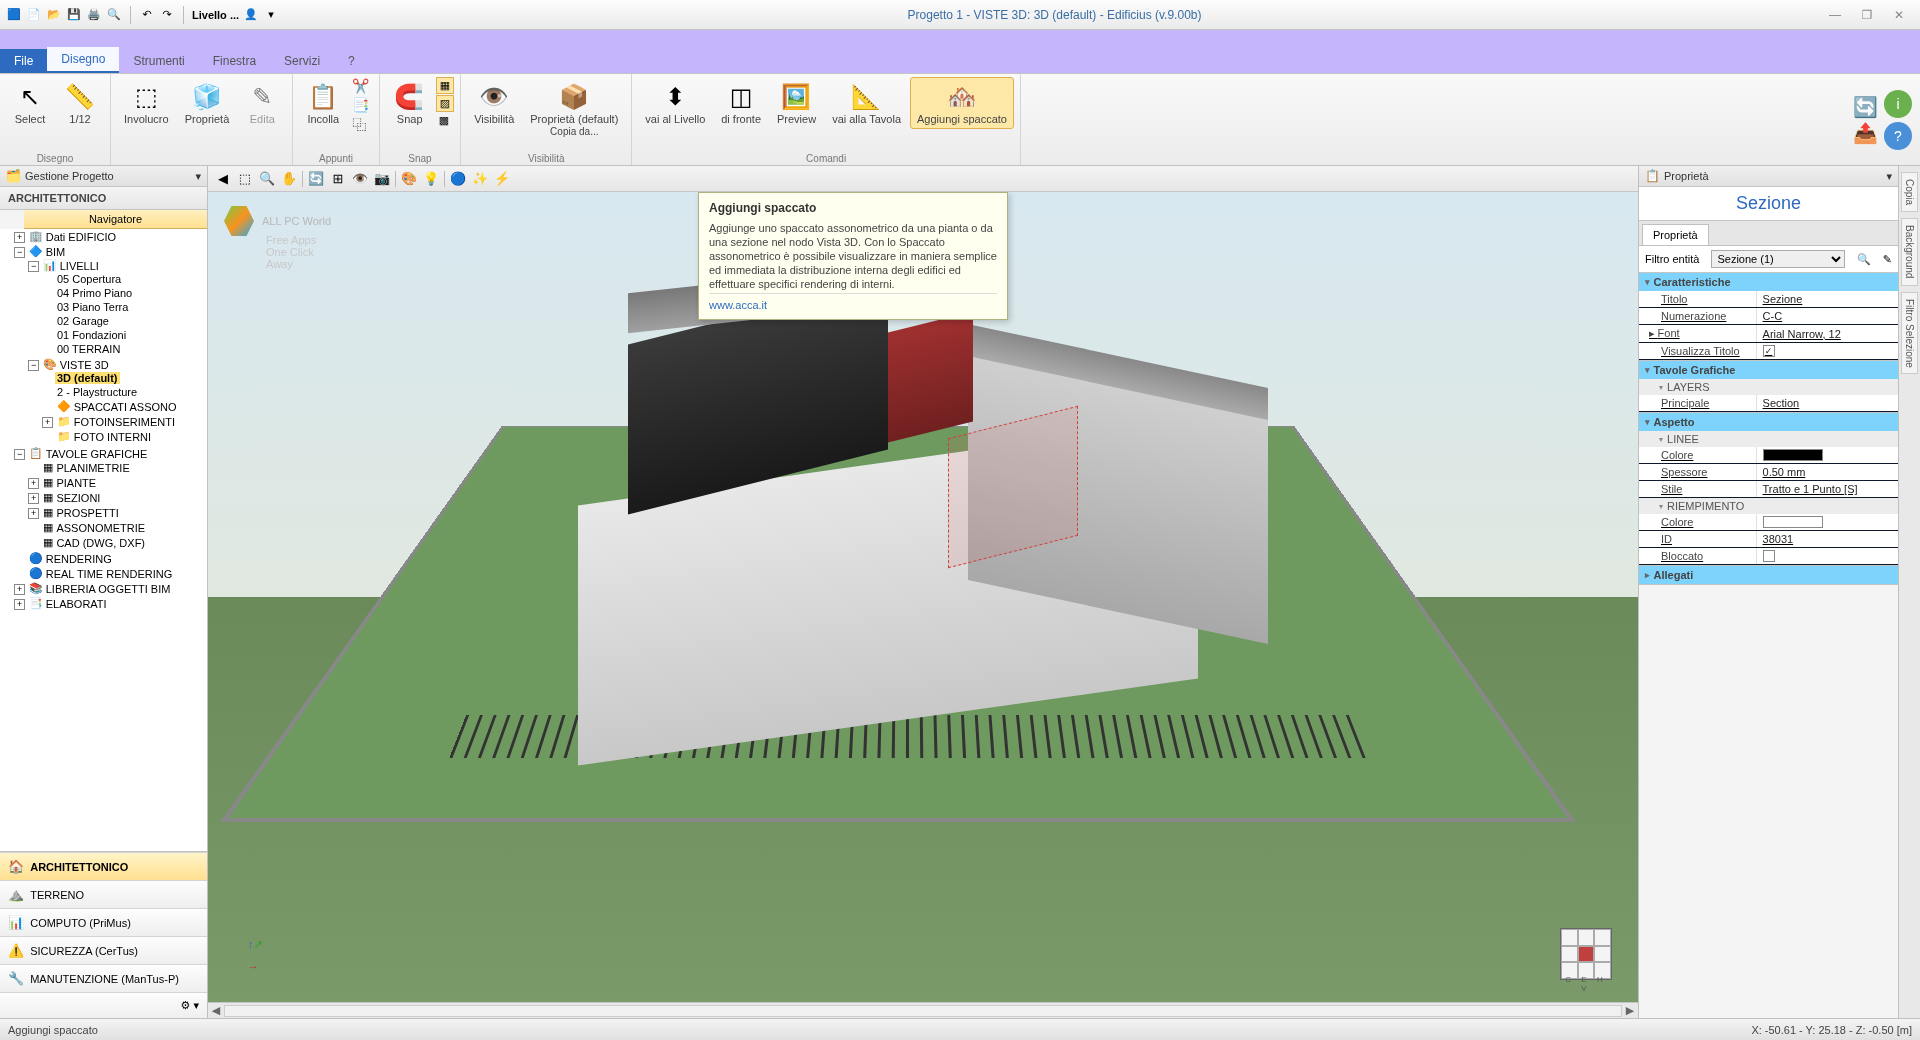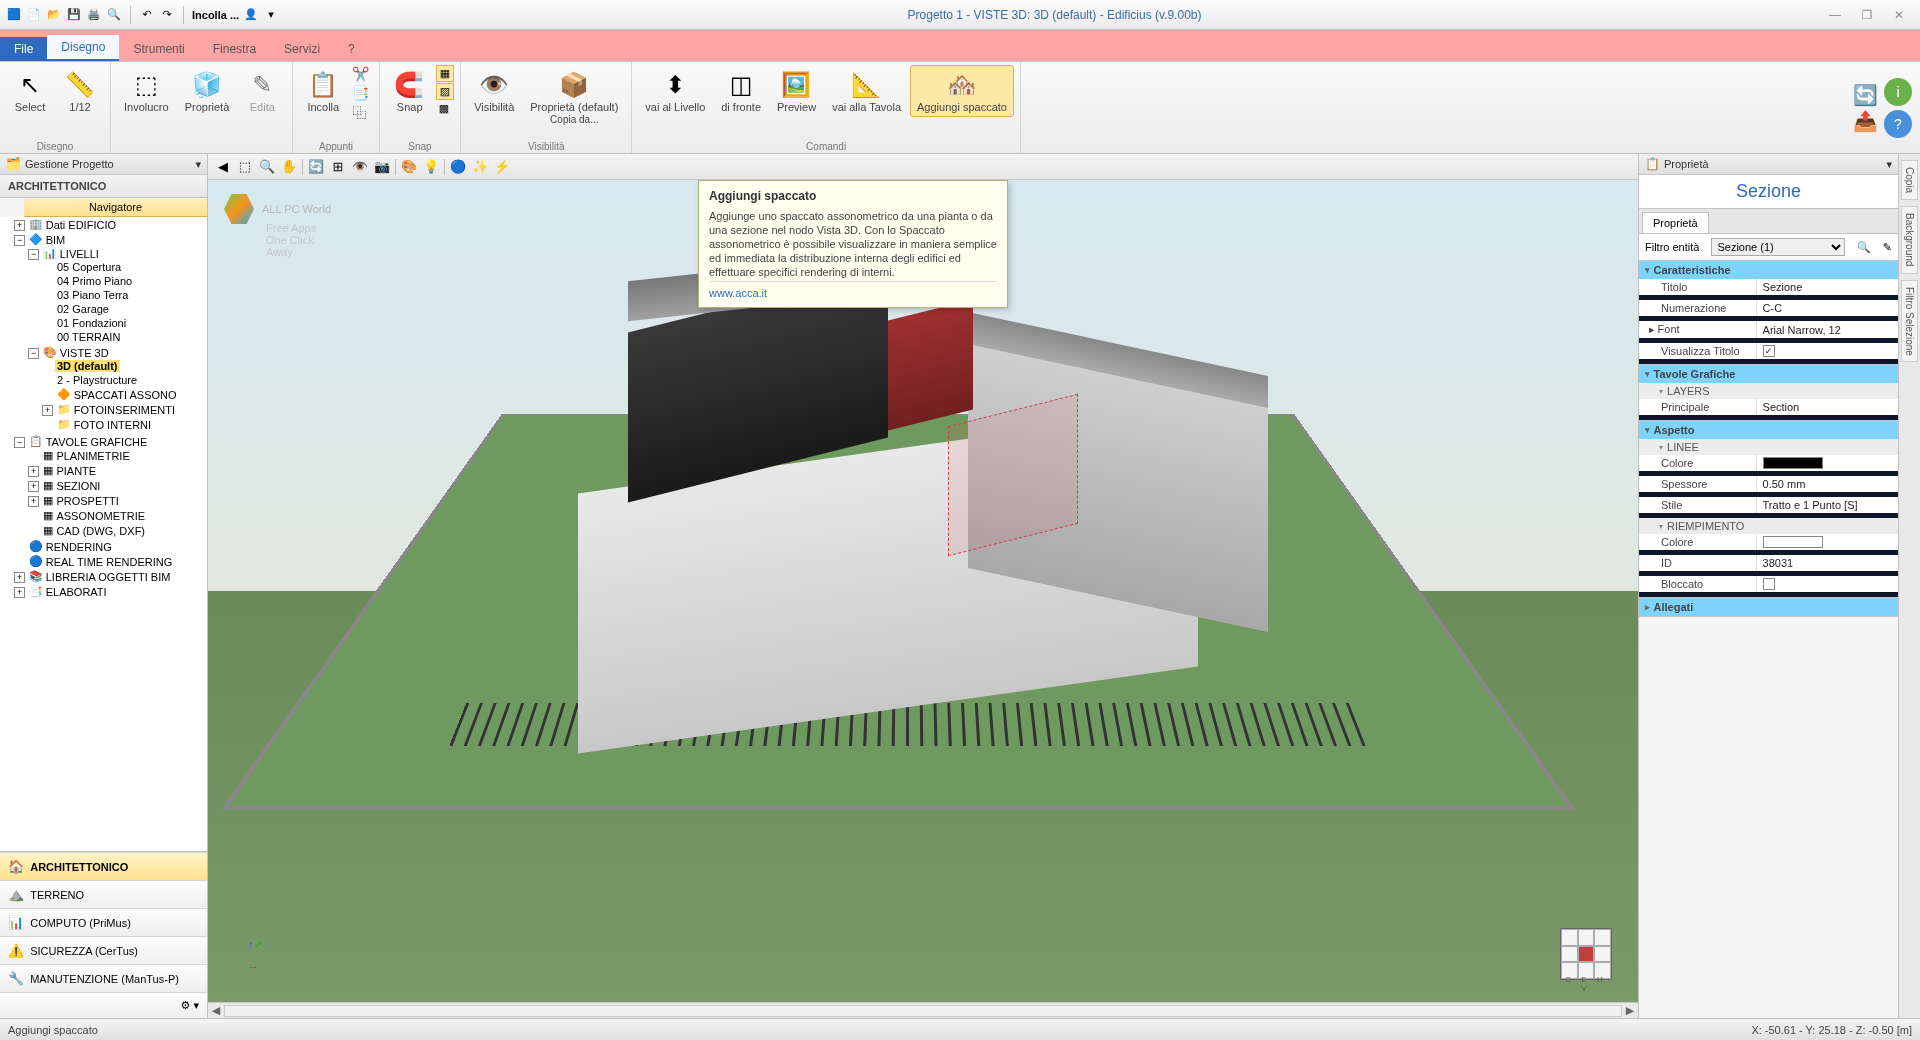--- a/index.html
+++ b/index.html
@@ -5,21 +5,21 @@
 * { margin:0; padding:0; box-sizing:border-box; font-family:"Segoe UI",Tahoma,sans-serif; font-size:11px; }
 body { background:#e8e8e8; width:1920px; height:1040px; overflow:hidden; display:flex; flex-direction:column; }
 .titlebar { height:30px; background:linear-gradient(#fdfdfd,#eaeaea); display:flex; align-items:center; border-bottom:1px solid #c5c5c5; }
 .qat { display:flex; gap:4px; padding:0 6px; align-items:center; }
 .qat .ico { width:16px; height:16px; display:inline-flex; align-items:center; justify-content:center; cursor:pointer; }
 .qat .sep { width:1px; height:18px; background:#bbb; margin:0 4px; }
 .title { flex:1; text-align:center; color:#3a6ea5; font-size:12px; }
 .winbtns { display:flex; gap:10px; padding-right:10px; }
 .winbtns span { width:22px; height:22px; display:inline-flex; align-items:center; justify-content:center; cursor:pointer; color:#888; font-size:12px; }
 
-.ribbonbar { height:32px; background:#fca5a5; display:flex; align-items:flex-end; border-bottom:1px solid #c5c5c5;text-align:right; }
+.ribbonbar { height:44px; background:#c4b5fd; display:flex; align-items:flex-end; border-bottom:1px solid #c5c5c5;text-align:right; }
 .file-tab { background:#2e6bc0; color:#fff; padding:5px 14px; font-size:12px; cursor:pointer; }
 .rib-tab { padding:5px 14px; color:#555; cursor:pointer; font-size:12px; }
 .rib-tab.active { color:#2e6bc0; border-bottom:2px solid #2e6bc0; background:#f5f9ff; }
 
 .ribbon { height:92px; background:linear-gradient(#f9f9f9,#ececec); border-bottom:1px solid #c0c0c0; display:flex; }
 .rib-group { border-right:1px solid #d4d4d4; padding:3px 6px 1px; display:flex; flex-direction:column; justify-content:space-between; }
 .rib-row { display:flex; gap:2px; }
 .rib-btn { display:flex; flex-direction:column; align-items:center; justify-content:flex-start; padding:3px 6px; cursor:pointer; min-width:48px; border:1px solid transparent; border-radius:3px; }
 .rib-btn.active { background:#fde8a8; border-color:#e0b050; }
 .rib-btn .ico { font-size:24px; height:32px; display:flex; align-items:center; }
@@ -91,21 +91,21 @@
 .sec-title { text-align:center; font-size:18px; color:#2e6bc0; padding:6px; background:#fff; border-bottom:1px solid #c5c5c5; }
 .filter-row { display:flex; align-items:center; gap:12px; padding:4px 6px; background:#fff; border-bottom:1px solid #c5c5c5; }
 .filter-row select { flex:1; font-size:11px; border:1px solid #aaa; padding:1px; }
 .prop-section { border-bottom:1px solid #c5c5c5; }
 .prop-sec-hdr { background:#7dd3fc; padding:3px 6px; font-weight:bold; color:#444; display:flex; align-items:center; gap:4px; cursor:pointer; }
 .prop-sec-hdr::before { content:"▾"; font-size:9px; color:#666; }
 .prop-sec-hdr.closed::before { content:"▸"; }
 .prop-sub { background:#ececec; padding:2px 6px 2px 20px; font-size:11px; color:#555; display:flex; align-items:center; gap:4px; }
 .prop-sub::before { content:"▾"; font-size:8px; color:#888; }
 .prop-grid { background:#fff; }
-.prop-row { display:flex; border-bottom:5px solid #0f172a; }
+.prop-row { display:flex; border-bottom:1px solid #0f172a;text-decoration:underline; }
 .prop-row .k { width:45%; padding:2px 6px 2px 22px; color:#444; }
 .prop-row .v { flex:1; padding:2px 6px; color:#222; border-left:1px solid #e0e0e0; display:flex; align-items:center; }
 .swatch { width:60px; height:12px; background:#000; border:1px solid #888; }
 .chk { width:12px; height:12px; border:1px solid #888; display:inline-block; text-align:center; line-height:10px; font-size:9px; }
 
 .side-tabs { width:22px; background:#e8e8e8; border-left:1px solid #c0c0c0; display:flex; flex-direction:column; align-items:center; padding-top:6px; gap:6px; }
 .side-tabs div { writing-mode:vertical-rl; padding:6px 2px; cursor:pointer; font-size:10px; color:#555; background:#f4f4f4; border:1px solid #ccc; }
 
 .statusbar { height:22px; background:linear-gradient(#f4f4f4,#e0e0e0); border-top:1px solid #c0c0c0; display:flex; align-items:center; padding:0 8px; font-size:11px; color:#444; }
 .statusbar .coords { margin-left:auto; }
@@ -118,21 +118,21 @@
     <span class="ico">🟦</span>
     <span class="ico">📄</span>
     <span class="ico">📂</span>
     <span class="ico">💾</span>
     <span class="ico">🖨️</span>
     <span class="ico">🔍</span>
     <span class="sep"></span>
     <span class="ico">↶</span>
     <span class="ico">↷</span>
     <span class="sep"></span>
-    <span style="font-weight:bold">Incolla ...</span>
+    <span style="font-weight:bold">Livello ...</span>
     <span class="ico">👤</span>
     <span class="ico">▾</span>
   </div>
   <div class="title">Progetto 1 -  VISTE 3D: 3D (default) - Edificius (v.9.00b)</div>
   <div class="winbtns">
     <span>—</span>
     <span>❐</span>
     <span>✕</span>
   </div>
 </div>

